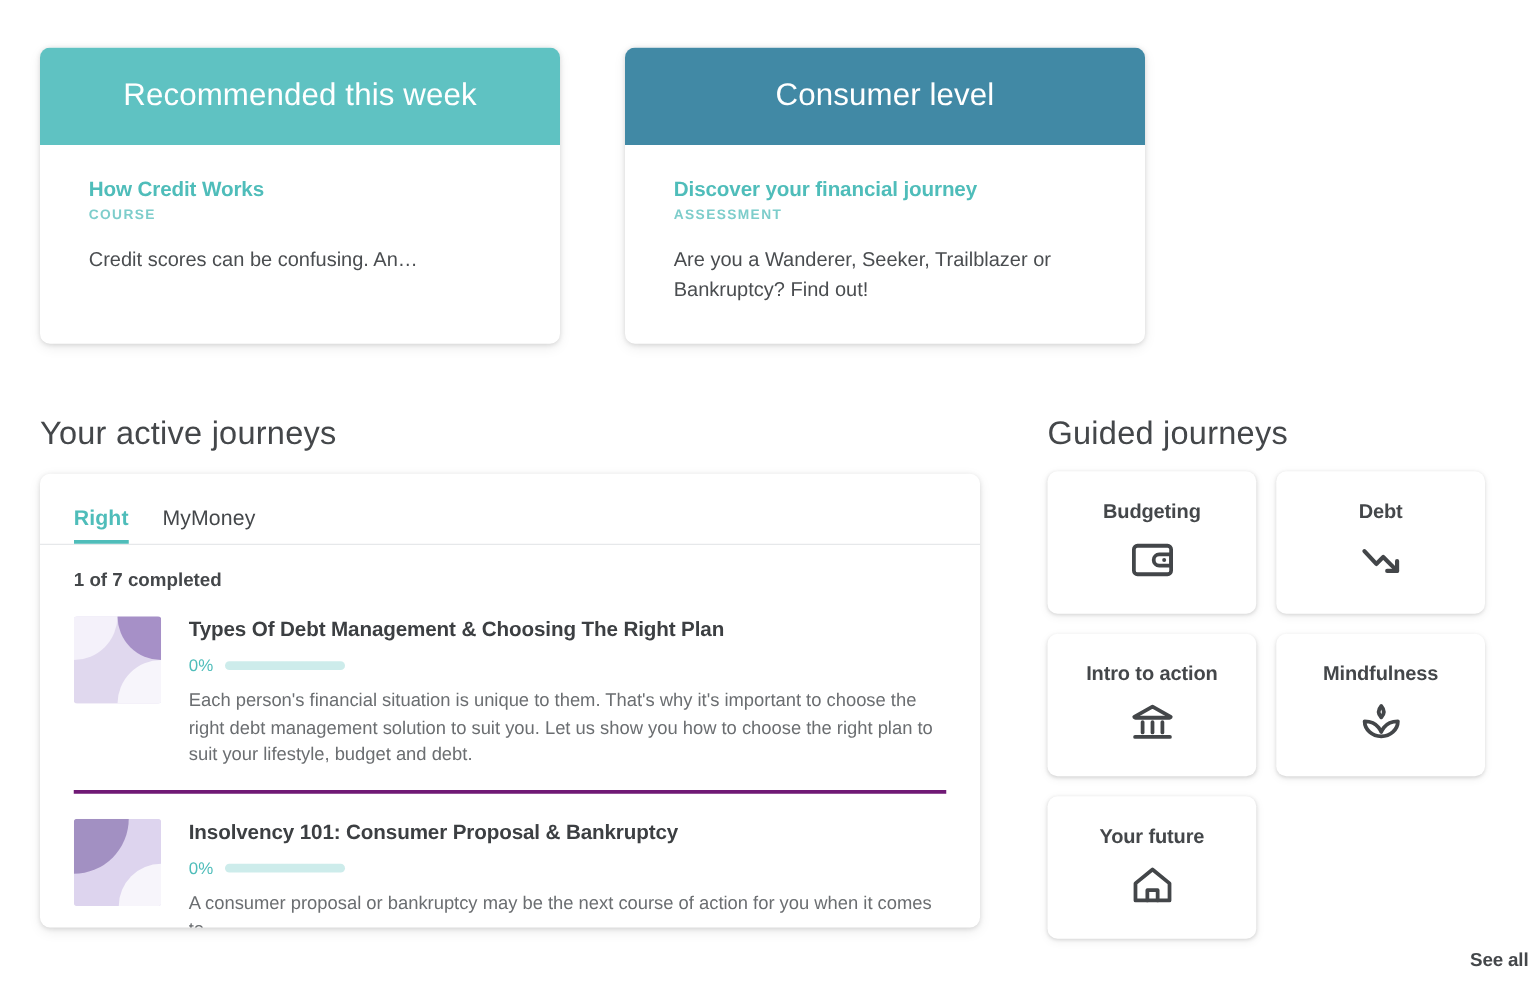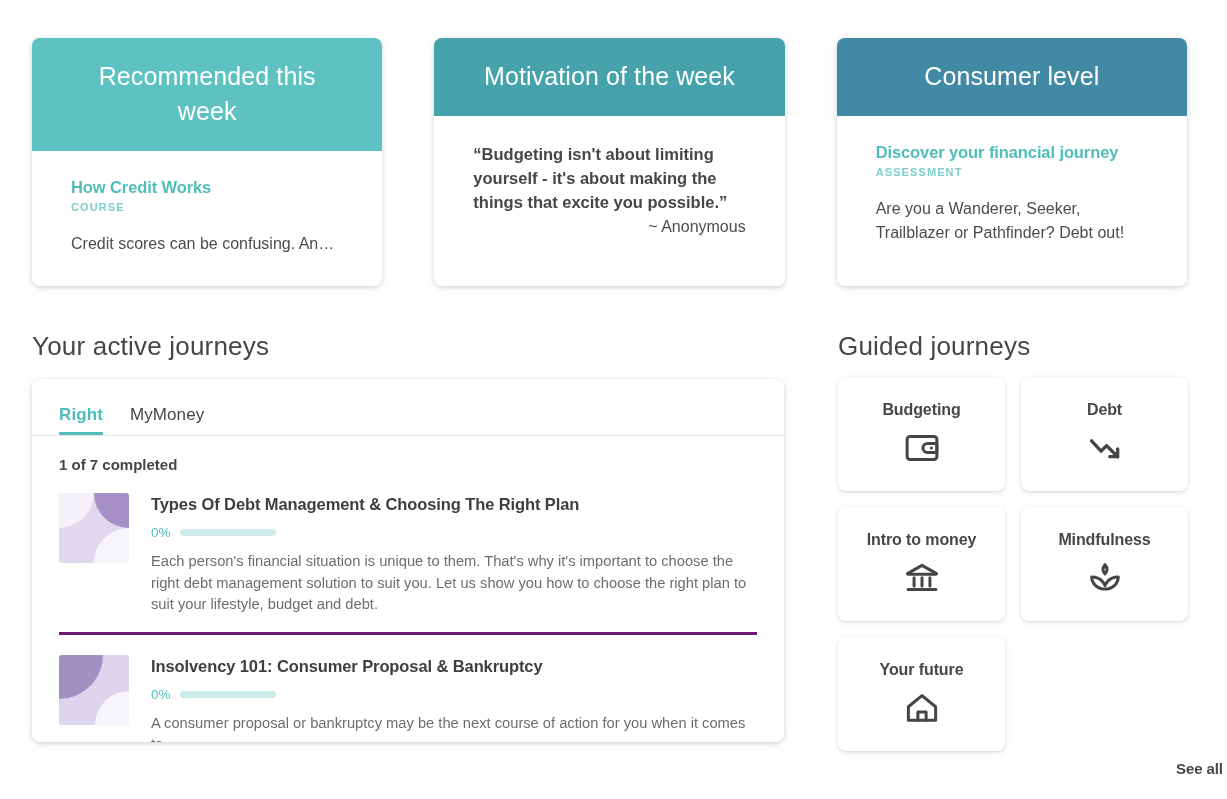--- a/index.html
+++ b/index.html
@@ -226,34 +226,27 @@
 
   <div class="hl-card">
     <div class="hl-head two-line" id="hd0" style="background: rgb(95, 194, 194);">Recommended this week</div>
     <div class="hl-body">
       <div class="hl-title">How Credit Works</div>
       <div class="hl-kicker">COURSE</div>
       <div class="hl-desc">Credit scores can be confusing. An…</div>
     </div>
   </div>
 
-  <div class="hl-card quote-card">
-    <div class="hl-head" id="hd1" style="background: rgb(70, 163, 172);">Motivation of the week</div>
-    <div class="hl-body">
-      <div class="quote-text">“Budgeting isn't about limiting yourself - it's about making the things that excite you possible.”</div>
-      <div class="quote-author">~ Anonymous</div>
-    </div>
-  </div>
 
   <div class="hl-card">
     <div class="hl-head" id="hd2" style="background: rgb(65, 137, 165);">Consumer level</div>
     <div class="hl-body">
       <div class="hl-title">Discover your financial journey</div>
       <div class="hl-kicker">ASSESSMENT</div>
-      <div class="hl-desc">Are you a Wanderer, Seeker, Trailblazer or Pathfinder? Debt out!</div>
+      <div class="hl-desc">Are you a Wanderer, Seeker, Trailblazer or Bankruptcy? Find out!</div>
     </div>
   </div>
 
 </div>
 
 <div class="sec-title" id="t-active">Your active journeys</div>
 <div class="sec-title" id="t-guided">Guided journeys</div>
 
 <div class="journeys-card">
   <div class="tabs">
@@ -323,21 +316,21 @@
     <div class="g-label">Debt</div>
     <span class="g-icon">
       <svg viewBox="0 0 24 24" fill="none" stroke="#434649" stroke-width="2.1" stroke-linecap="round" stroke-linejoin="round">
         <polyline points="3.5,7.5 9.5,14 13,10.5 20,17.5"></polyline>
         <polyline points="20,12.5 20,17.5 15,17.5"></polyline>
       </svg>
     </span>
   </div>
 
   <div class="g-tile">
-    <div class="g-label">Intro to money</div>
+    <div class="g-label">Intro to action</div>
     <span class="g-icon">
       <svg viewBox="0 0 24 24" fill="none" stroke="#434649" stroke-width="1.9" stroke-linecap="round" stroke-linejoin="round">
         <polyline points="2.8,9.2 12,4 21.2,9.2"></polyline>
         <line x1="3.4" y1="9.6" x2="20.6" y2="9.6"></line>
         <line x1="7" y1="11.8" x2="7" y2="17"></line>
         <line x1="12" y1="11.8" x2="12" y2="17"></line>
         <line x1="17" y1="11.8" x2="17" y2="17"></line>
         <line x1="3.2" y1="19.3" x2="20.8" y2="19.3"></line>
       </svg>
     </span>

